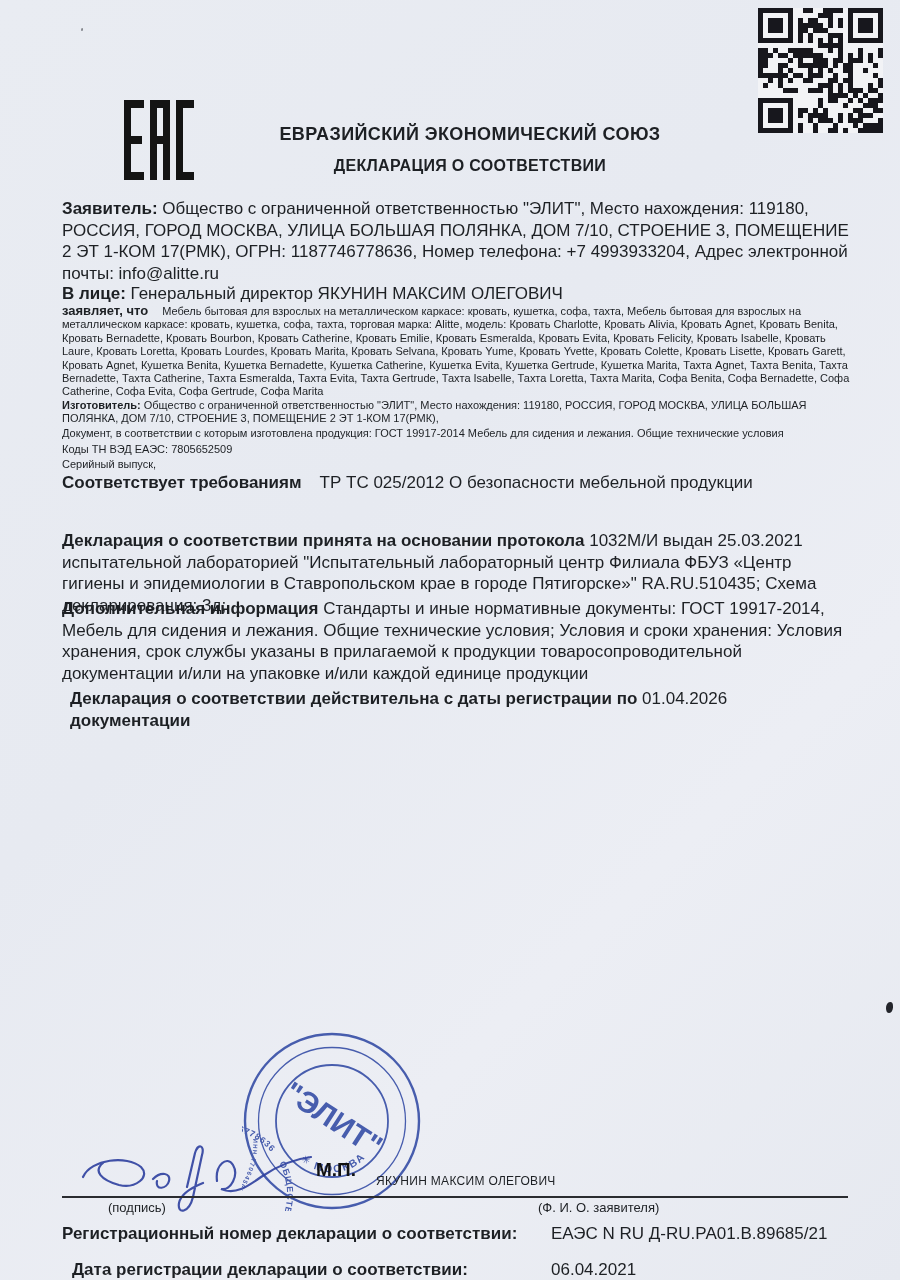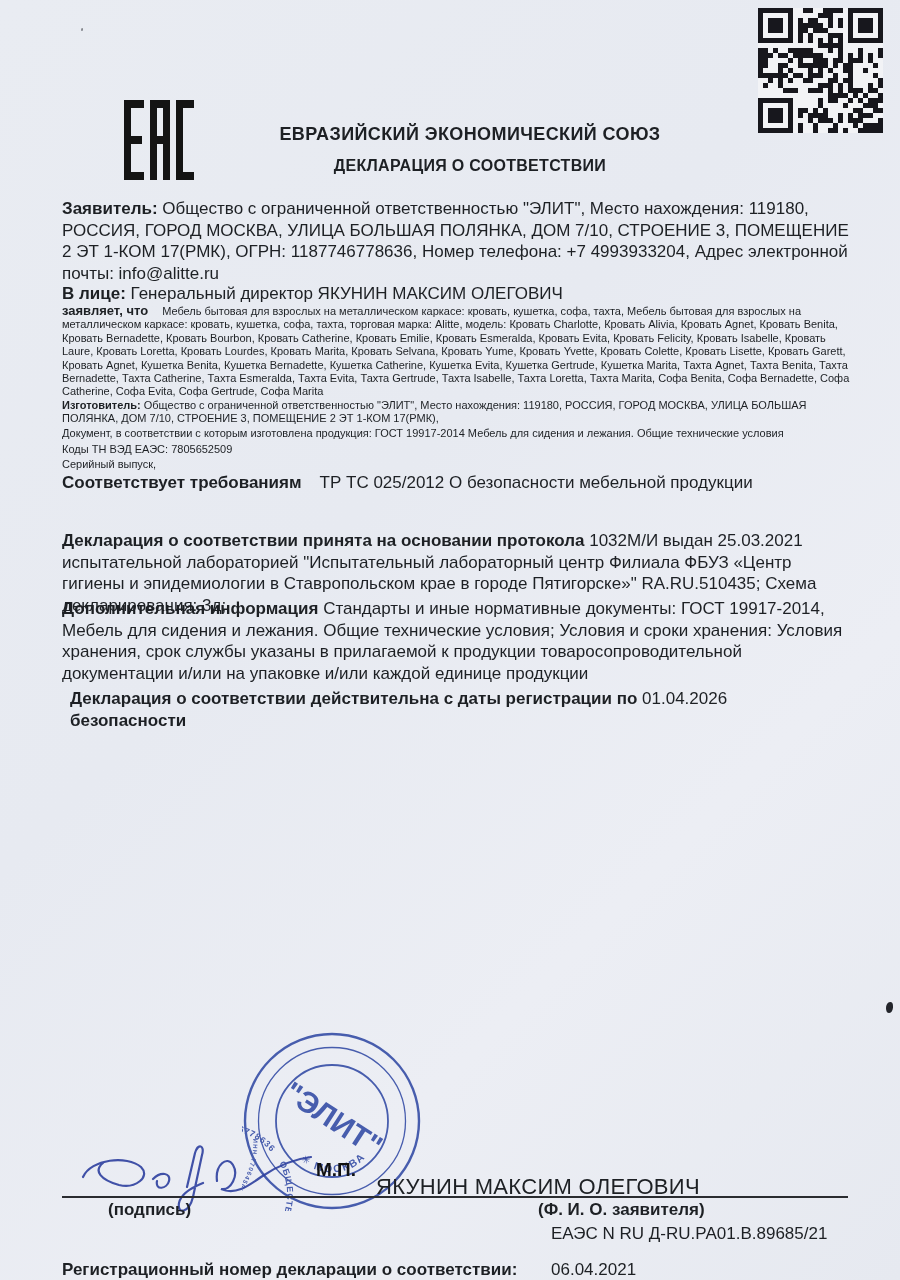--- a/index.html
+++ b/index.html
@@ -20,24 +20,24 @@
   .title2 { font-size:16px; font-weight:bold; margin-top:12px; letter-spacing:.3px; }
   .qr { left:758px; top:8px; width:125px; height:125px; }
   
   .para { left:62px; width:790px; font-size:17px; line-height:21.5px; }
   .small { font-size:11px; line-height:13.4px; }
   .small .lead { font-size:13px; font-weight:bold; }
   .gap { display:inline-block; width:14px; }
   .validity { font-size:17px; line-height:22px;margin-left:8px; }
   
   .sig-line { left:62px; top:1196px; width:786px; border-top:2px solid #2a2c30; }
-  .caption { font-size:17px; font-weight:bold; }
+  .caption { font-size:13px; font-weight:normal; }
   .mp { left:316px; top:1159px; font-size:19px; font-weight:bold; color:#111; }
-  .signer { left:376px; top:1174px; font-size:22px; letter-spacing:.3px; }
-  .reg-label { font-size:17px; font-weight:bold;margin-top:36px; }
+  .signer { left:376px; top:1174px; font-size:12px; letter-spacing:.3px; }
+  .reg-label { font-size:17px; font-weight:bold; }
   .reg-value { font-size:17px; }
   .speck { border-radius:60% 40% 55% 45%; background:#23252b; }
   svg text { font-family:"Liberation Sans","DejaVu Sans",sans-serif; }
   .stamp { opacity:.92; }
 </style>
 </head>
 <body>
 
 <div class="page">
 
@@ -391,21 +391,21 @@
   <p class="abs para small" style="top:427px; width:794px">Документ, в соответствии с которым изготовлена продукция: ГОСТ 19917-2014 Мебель для сидения и лежания. Общие технические условия</p>
   <p class="abs para small" style="top:443px">Коды ТН ВЭД ЕАЭС: 7805652509</p>
   <p class="abs para small" style="top:458px">Серийный выпуск,</p>
 
   <p class="abs para" style="top:472px"><span class="b">Соответствует требованиям</span><span class="gap" style="width:18px"></span><span>ТР ТС 025/2012 О безопасности мебельной продукции</span></p>
 
   <p class="abs para" style="top:530px"><span class="b">Декларация о соответствии принята на основании протокола</span> <span>1032М/И выдан 25.03.2021 испытательной лабораторией "Испытательный лабораторный центр Филиала ФБУЗ «Центр гигиены и эпидемиологии в Ставропольском крае в городе Пятигорске»" RA.RU.510435; Схема декларирования: 3д;</span></p>
 
   <p class="abs para" style="top:598px"><span class="b">Дополнительная информация</span> <span>Стандарты и иные нормативные документы: ГОСТ 19917-2014, Мебель для сидения и лежания. Общие технические условия; Условия и сроки хранения: Условия хранения, срок службы указаны в прилагаемой к продукции товаросопроводительной документации и/или на упаковке и/или каждой единице продукции</span></p>
 
-  <p class="abs para validity" style="top:688px"><span class="b">Декларация о соответствии действительна с даты регистрации по</span> <span>01.04.2026</span><br><span class="b">безопасности</span></p>
+  <p class="abs para validity" style="top:688px"><span class="b">Декларация о соответствии действительна с даты регистрации по</span> <span>01.04.2026</span><br><span class="b">документации</span></p>
 
   <div class="abs speck" style="left:886px; top:1002px; width:7px; height:11px"></div>
   <div class="abs speck" style="left:81px; top:28px; width:2px; height:3px; opacity:.5"></div>
 
   <svg class="abs stamp" style="left:242px; top:1031px" width="180" height="180" viewBox="0 0 180 180">
     <defs>
       <path id="arc-outer" d="M 11.2 107.5 A 80 80 0 1 1 10.5 100" fill="none"></path>
       <path id="arc-mid" d="M 37.1 132.3 A 64.5 64.5 0 1 1 34.2 127.5" fill="none"></path>
       <path id="arc-city" d="M 50 118 A 46 46 0 0 0 130 118" fill="none"></path>
     </defs>

